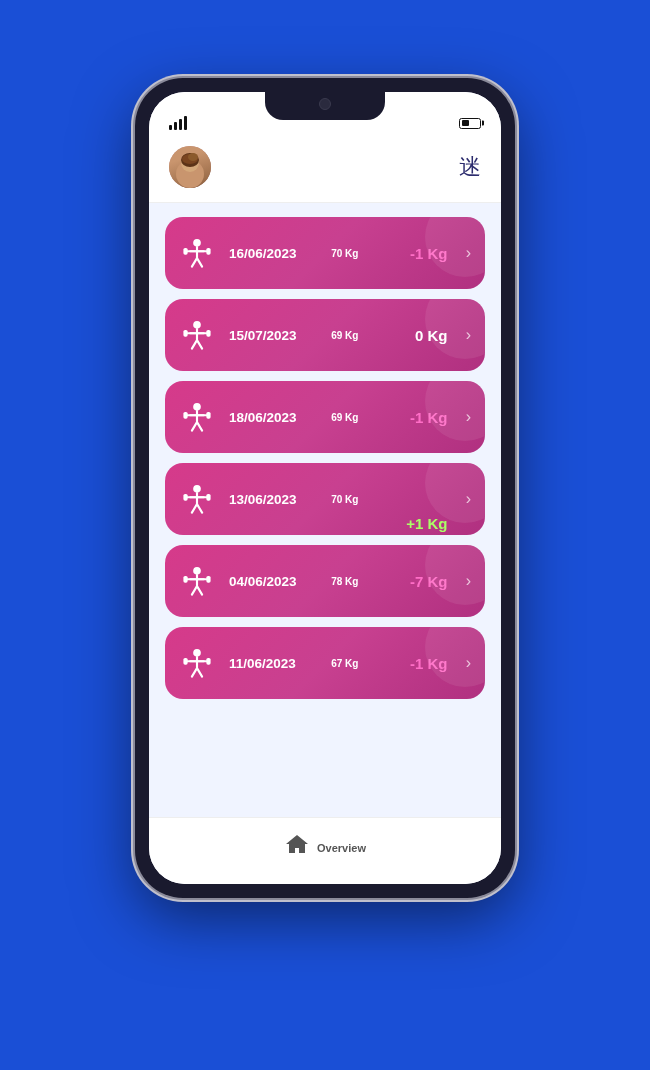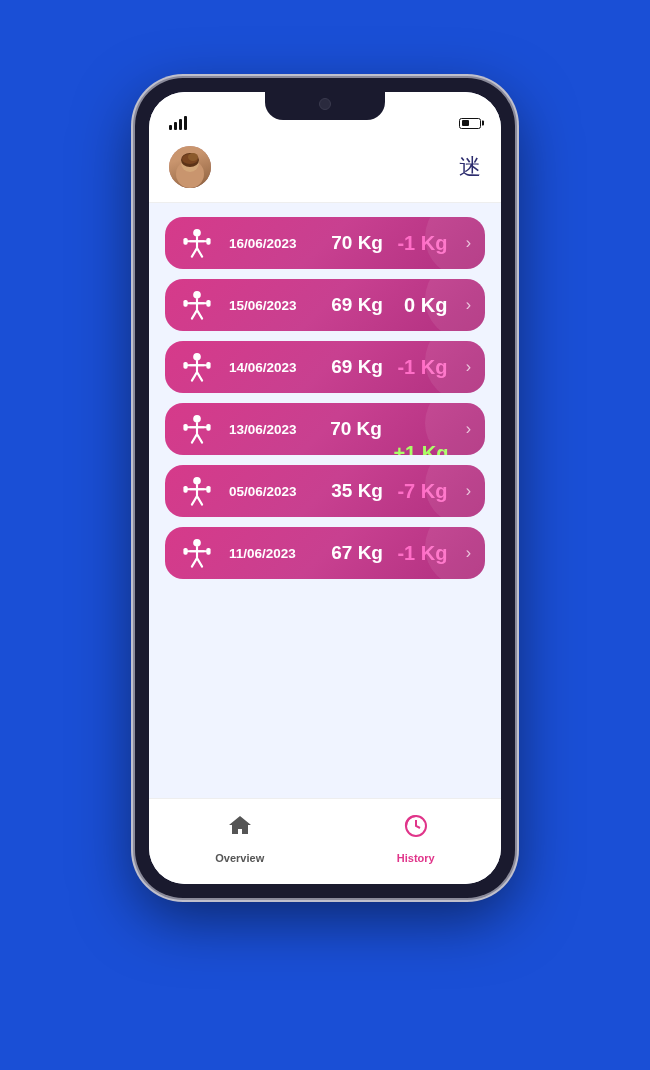--- a/index.html
+++ b/index.html
@@ -209,21 +209,21 @@
     }
     .scroll-content::-webkit-scrollbar { display: none; }
 
     
     .weight-card {
       background: linear-gradient(135deg, #d63a8a 0%, #c84090 50%, #b03080 100%);
       border-radius: 18px;
       padding: 0;
       display: flex;
       align-items: center;
-      height: 52px;
+      height: 72px;
       overflow: hidden;
       position: relative;
       cursor: pointer;
     }
 
     
     .weight-card::after {
       content: '';
       position: absolute;
       right: -20px;
@@ -252,27 +252,27 @@
 
     .card-date {
       color: white;
       font-size: 13.5px;
       font-weight: 600;
       min-width: 90px;
     }
 
     .card-weight {
       color: white;
-      font-size: 19px;
+      font-size: 10px;
       font-weight: 600;
       min-width: 52px;
     }
 
     .card-delta {
-      font-size: 20px;
+      font-size: 15px;
       font-weight: 700;
       min-width: 52px;
       text-align: right;
     }
 
     .delta-negative { color: #ff6ec7; }
     .delta-zero { color: white; }
     .delta-positive { color: #aaff66; margin-top: 48px; }
 
     .card-chevron {
@@ -286,21 +286,21 @@
       background: white;
       display: flex;
       align-items: center;
       justify-content: space-around;
       padding: 10px 0 16px;
       border-top: 1px solid #eee;
     }
 
     .nav-item {
       display: flex;
-      flex-direction: column;
+      flex-direction: row;
       align-items: center;
       gap: 7px;
       cursor: pointer;
       padding: 4px 16px;
     }
 
     .nav-icon {
       font-size: 24px;
     }
 
@@ -417,21 +417,21 @@
         <rect x="31" y="14" width="5" height="8" rx="2" fill="white"></rect>
 
         <line x1="20" y1="18" x2="12" y2="18" stroke="white" stroke-width="2.2" stroke-linecap="round"></line>
         <line x1="20" y1="18" x2="28" y2="18" stroke="white" stroke-width="2.2" stroke-linecap="round"></line>
 
         <line x1="20" y1="26" x2="14" y2="36" stroke="white" stroke-width="2.5" stroke-linecap="round"></line>
         <line x1="20" y1="26" x2="26" y2="36" stroke="white" stroke-width="2.5" stroke-linecap="round"></line>
       </svg>
     </div>
     <div class="card-data">
-      <span class="card-date">15/06/2023</span>
+      <span class="card-date">15/07/2023</span>
       <span class="card-weight">69 Kg</span>
       <span class="card-delta delta-zero">0 Kg</span>
       <span class="card-chevron">›</span>
     </div>
   </div>
         <div class="weight-card">
     <div class="card-icon">
       <svg class="lifter-svg" viewBox="0 0 40 40" fill="none" xmlns="http://www.w3.org/2000/svg">
 
         <circle cx="20" cy="8" r="4.5" fill="white"></circle>
@@ -445,21 +445,21 @@
         <rect x="31" y="14" width="5" height="8" rx="2" fill="white"></rect>
 
         <line x1="20" y1="18" x2="12" y2="18" stroke="white" stroke-width="2.2" stroke-linecap="round"></line>
         <line x1="20" y1="18" x2="28" y2="18" stroke="white" stroke-width="2.2" stroke-linecap="round"></line>
 
         <line x1="20" y1="26" x2="14" y2="36" stroke="white" stroke-width="2.5" stroke-linecap="round"></line>
         <line x1="20" y1="26" x2="26" y2="36" stroke="white" stroke-width="2.5" stroke-linecap="round"></line>
       </svg>
     </div>
     <div class="card-data">
-      <span class="card-date">14/06/2023</span>
+      <span class="card-date">18/06/2023</span>
       <span class="card-weight">69 Kg</span>
       <span class="card-delta delta-negative">-1 Kg</span>
       <span class="card-chevron">›</span>
     </div>
   </div>
         <div class="weight-card">
     <div class="card-icon">
       <svg class="lifter-svg" viewBox="0 0 40 40" fill="none" xmlns="http://www.w3.org/2000/svg">
 
         <circle cx="20" cy="8" r="4.5" fill="white"></circle>
@@ -501,22 +501,22 @@
         <rect x="31" y="14" width="5" height="8" rx="2" fill="white"></rect>
 
         <line x1="20" y1="18" x2="12" y2="18" stroke="white" stroke-width="2.2" stroke-linecap="round"></line>
         <line x1="20" y1="18" x2="28" y2="18" stroke="white" stroke-width="2.2" stroke-linecap="round"></line>
 
         <line x1="20" y1="26" x2="14" y2="36" stroke="white" stroke-width="2.5" stroke-linecap="round"></line>
         <line x1="20" y1="26" x2="26" y2="36" stroke="white" stroke-width="2.5" stroke-linecap="round"></line>
       </svg>
     </div>
     <div class="card-data">
-      <span class="card-date">05/06/2023</span>
-      <span class="card-weight">35 Kg</span>
+      <span class="card-date">04/06/2023</span>
+      <span class="card-weight">78 Kg</span>
       <span class="card-delta delta-negative">-7 Kg</span>
       <span class="card-chevron">›</span>
     </div>
   </div>
         <div class="weight-card">
     <div class="card-icon">
       <svg class="lifter-svg" viewBox="0 0 40 40" fill="none" xmlns="http://www.w3.org/2000/svg">
 
         <circle cx="20" cy="8" r="4.5" fill="white"></circle>
 
@@ -545,24 +545,16 @@
       </div>
 
     <div class="bottom-nav" id="bottom-nav">
 
     <div class="nav-item">
     <div class="nav-icon"><svg width="26" height="26" viewBox="0 0 26 26" fill="currentColor">
               <path d="M13 3L2 12h3v9h6v-5h4v5h6v-9h3L13 3z"></path>
             </svg></div>
     <span class="nav-label">Overview</span>
   </div>
-        <div class="nav-item active">
-    <div class="nav-icon"><svg width="26" height="26" viewBox="0 0 26 26" fill="none" stroke="currentColor" stroke-width="2">
-              <circle cx="13" cy="13" r="10"></circle>
-              <polyline points="13,7 13,13 17,15"></polyline>
-              <path d="M3 13 C3 7 7 3 13 3" stroke="currentColor" stroke-width="2.2" stroke-linecap="round" marker-start="url(#arrow)"></path>
-            </svg></div>
-    <span class="nav-label">History</span>
-  </div>
       </div>
 
   </div>
 </div>
 
 </body></html>

